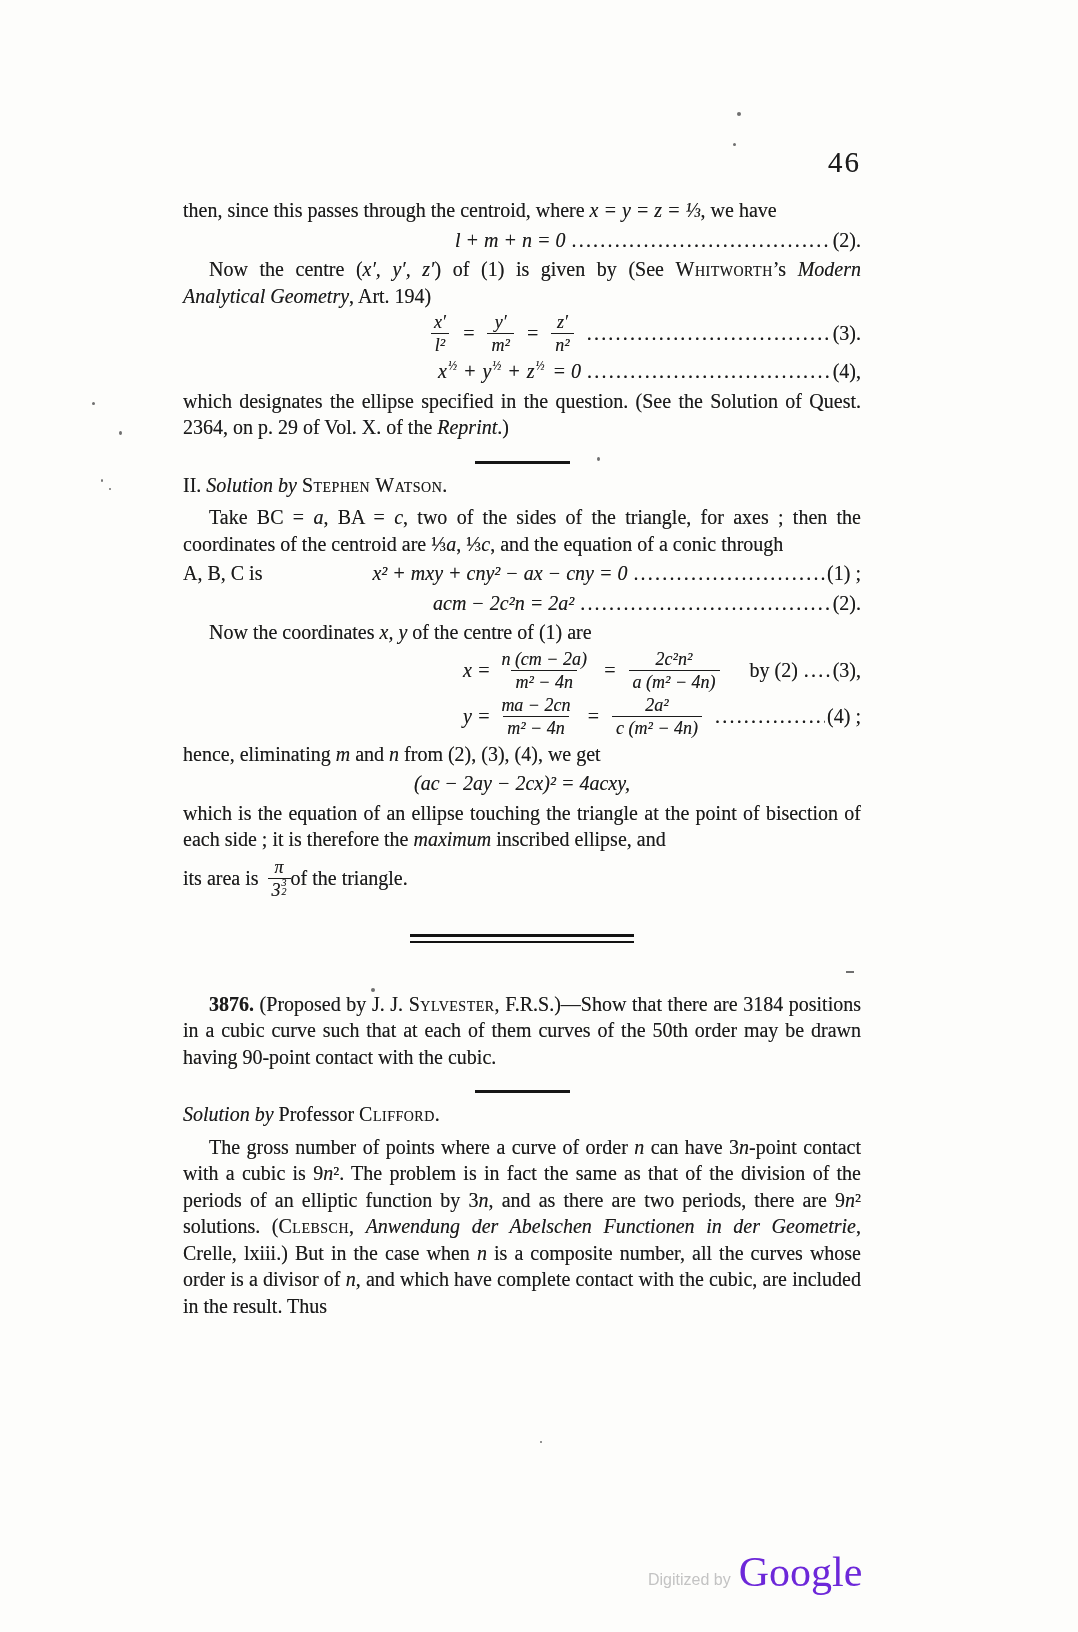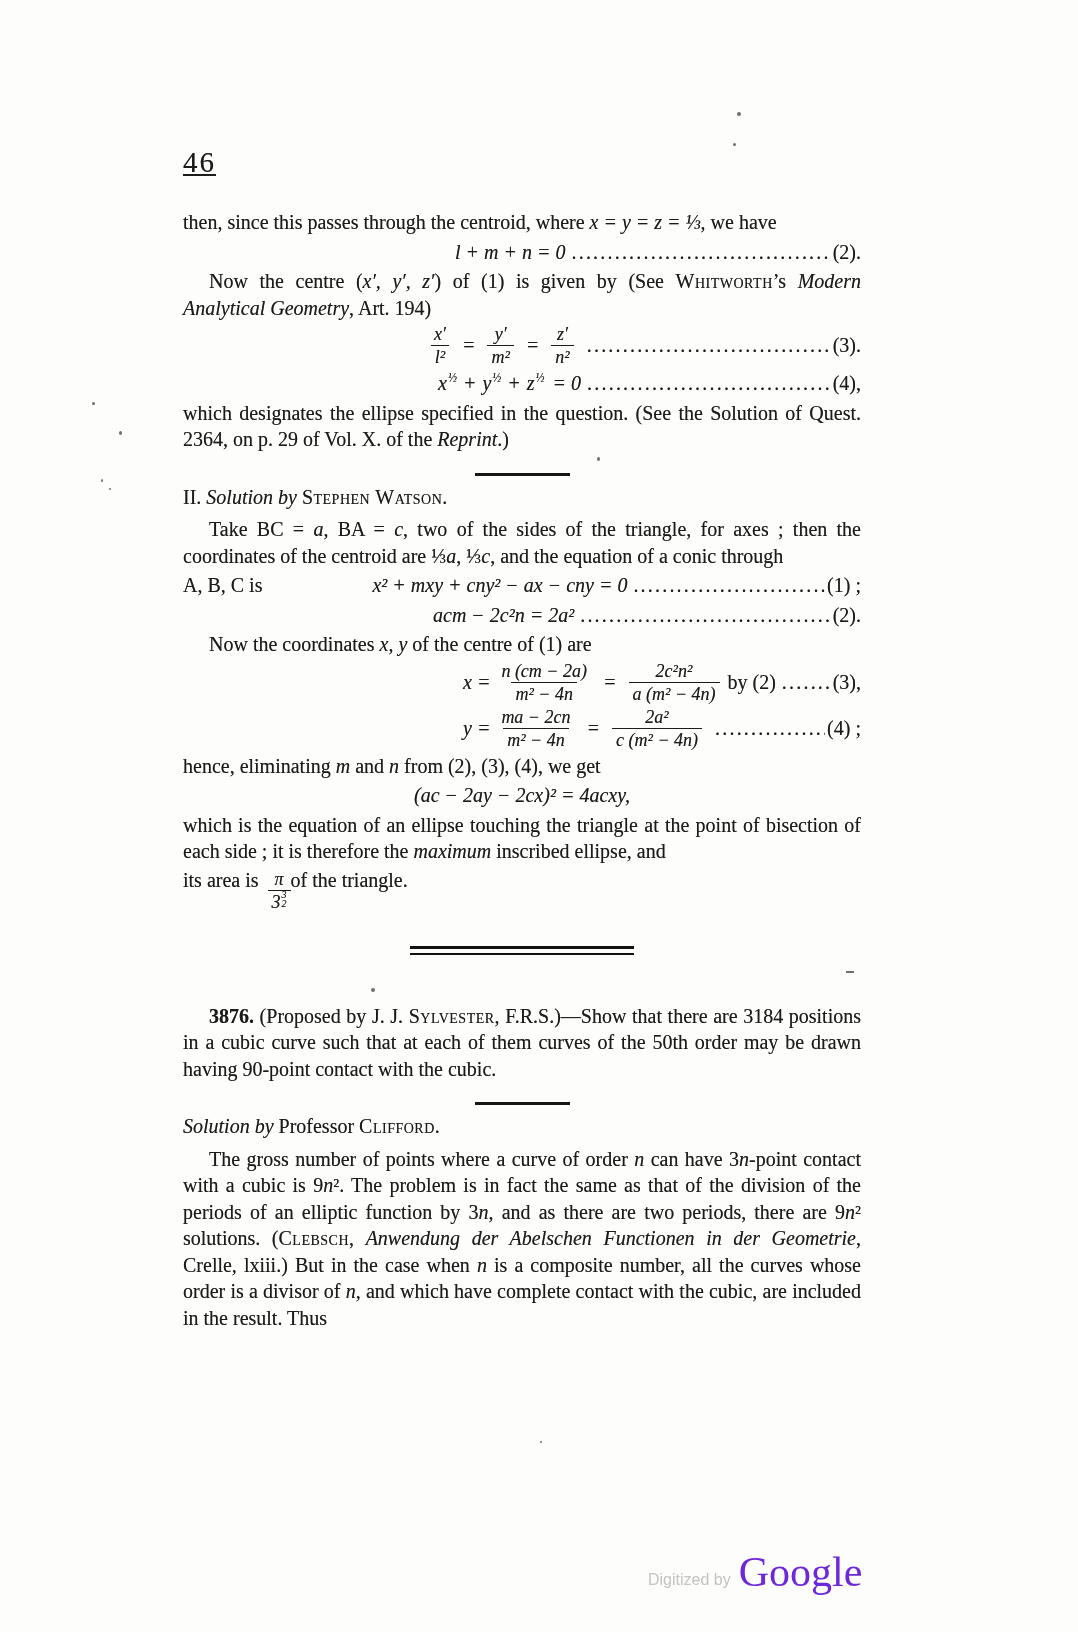--- a/index.html
+++ b/index.html
@@ -6,46 +6,46 @@
   .sheet{
     position:relative;
     width:1078px;height:1632px;
     background:#fdfdfb;
     font-family:"Liberation Serif","DejaVu Serif",serif;
     color:#1b1b1b;
     overflow:hidden;
     text-shadow:0 0 .5px rgba(25,25,25,.55);
   }
   .flow{padding:146px 217px 0 183px;}
-  .pagenum{text-align:left;font-size:29px;letter-spacing:2px;margin-bottom:30px;text-decoration:underline;}
+  .pagenum{text-align:right;font-size:29px;letter-spacing:2px;margin-bottom:18px;}
   p{margin:1px 0;text-align:justify;font-size:20px;line-height:26.5px;}
   .ind{text-indent:26px;}
   .seg-i{font-style:italic;}
   .seg-sc{font-variant:small-caps;letter-spacing:.5px;}
   .seg-b{font-weight:700;}
   .eqrow{display:flex;align-items:center;font-size:20px;line-height:26.5px;margin:3px 0;}
   .eqrow.center{justify-content:center;}
   .eq{white-space:nowrap;font-style:italic;}
   .lead{white-space:nowrap;}
   .gap{flex:0 0 auto;}
   .eqsign{margin:0 5px;font-style:italic;}
   .tailbit{margin-left:8px;}
   .op{margin:0 6px;}
-  .byref{margin-left:1px;white-space:nowrap;}
+  .byref{margin-left:23px;white-space:nowrap;}
   .dots{flex:1 1 0;overflow:hidden;white-space:nowrap;letter-spacing:2.2px;margin:0 2px 0 6px;}
   .lbl{white-space:nowrap;}
   .frac{display:inline-flex;flex-direction:column;align-items:center;font-size:18px;line-height:20px;font-style:italic;margin:0 7px;white-space:nowrap;}
   .frac .num{padding:0 4px 1px;}
   .frac .den{border-top:1.6px solid #1b1b1b;padding:1px 4px 0;}
   sup.halfexp{font-size:12px;line-height:0;vertical-align:super;margin-left:1px;}
   .heading{text-align:left;font-size:20px;line-height:26.5px;margin:6px 0 6px;}
   .rule{width:95px;height:3px;background:#161616;margin:20px auto 8px;}
   .rule2{width:95px;height:3px;background:#161616;margin:20px auto 8px;}
   .dblrule{width:224px;height:4px;border-top:3px solid #121212;border-bottom:2px solid #121212;margin:34px auto 48px;}
-  .area-line{display:flex;align-items:flex-start;font-size:20px;margin:4px 0 0;}
+  .area-line{display:flex;align-items:center;font-size:20px;margin:4px 0 0;}
   .area-line .pre{margin-right:9px;}
   .area-line .post{}
   .ifrac{display:inline-flex;flex-direction:column;align-items:center;font-size:18px;line-height:20px;font-style:italic;}
   .ifrac .num{padding:0 5px 1px;}
   .ifrac .den{display:inline-flex;align-items:flex-start;border-top:1.6px solid #1b1b1b;padding:1px 4px 0;}
   .supfrac{display:inline-flex;flex-direction:column;align-items:center;font-size:10px;line-height:9px;margin-left:1px;transform:translateY(-2px);}
   .watermark{position:absolute;left:648px;top:1548px;display:flex;align-items:center;text-shadow:none;}
   .wm-text{font-family:"Liberation Sans","DejaVu Sans",sans-serif;font-size:16px;color:#c3c3c3;margin-right:8px;margin-top:16px;}
   .wm-logo{font-family:"Liberation Serif","DejaVu Serif",serif;font-size:42px;color:#6d28d9;letter-spacing:0;}
   .speck{position:absolute;background:#6f6f6f;border-radius:50%;text-shadow:none;}

